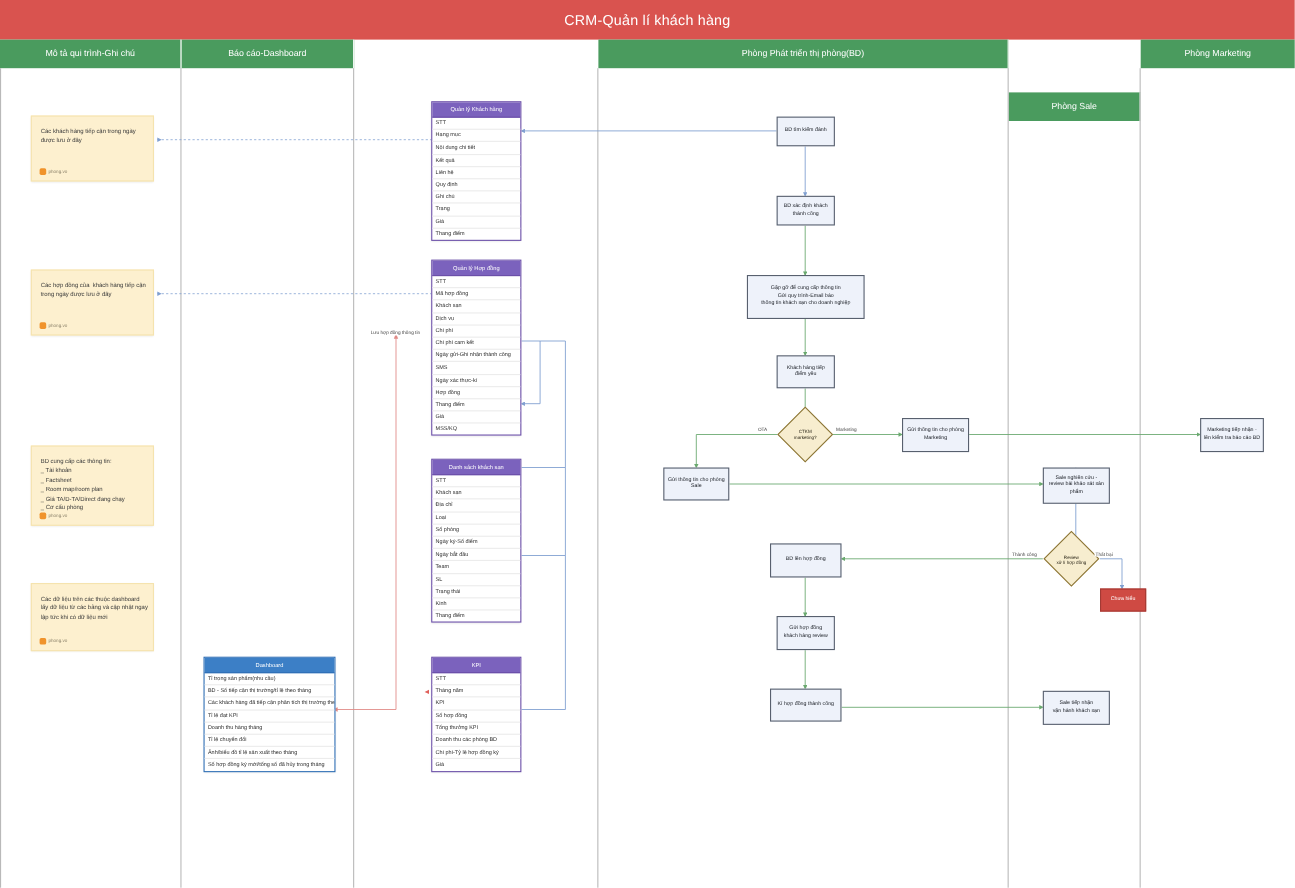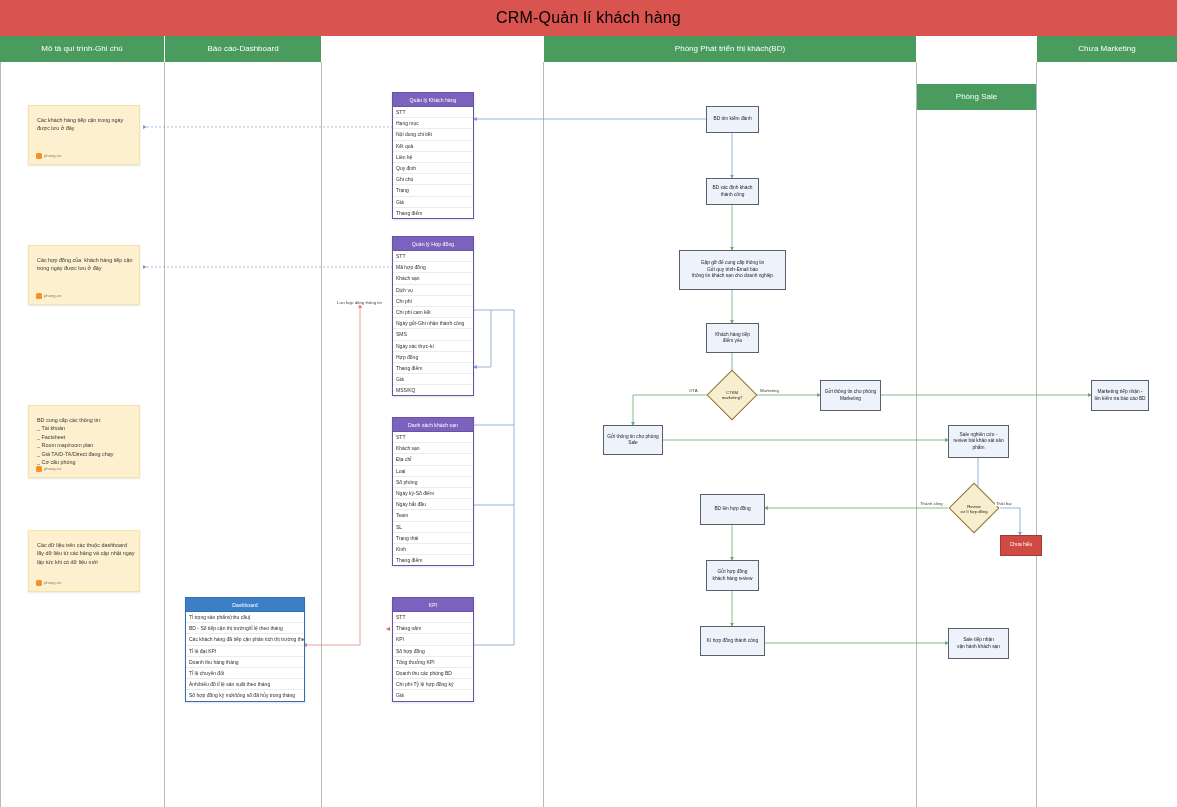--- a/index.html
+++ b/index.html
@@ -9,23 +9,23 @@
     background:#ffffff;
     font-family:"Liberation Sans", sans-serif;
     overflow:hidden;
     position:relative;
   }
   #board { position:absolute; inset:0; }
 
   
   .title-bar{
     position:absolute; left:0; top:0; width:1177px; height:36px;
-    background:#d9534f; color:#000000;
+    background:#d9534f; color:#ffffff;
     display:flex; align-items:center; justify-content:center;
-    font-size:16px; letter-spacing:.2px;
+    font-size:13px; letter-spacing:.2px;
   }
 
   
   .lane-head{
     position:absolute; top:36px; height:26px;
     background:#4a9b5e; color:#ffffff;
     display:flex; align-items:center; justify-content:center;
     font-size:8px; text-align:center; line-height:1.1;
     border-right:1px solid #ffffff;
   }
@@ -113,23 +113,23 @@
 </style>
 </head>
 <body>
 
 <div id="board">
 
   <div class="title-bar">CRM-Quản lí khách hàng</div>
 
   <div class="lane-head" style="left:165px;width:157px;">Báo cáo-Dashboard</div>
   <div class="lane-head" style="left:0px;width:165px;">Mô tả qui trình-Ghi chú</div>
-  <div class="lane-head" style="left:544px;width:373px;">Phòng Phát triển thị khách(BD)</div>
+  <div class="lane-head" style="left:544px;width:373px;">Phòng Phát triển thị phòng(BD)</div>
   <div class="lane-head" style="left:917px;width:120px;margin-top:48px;">Phòng Sale</div>
-  <div class="lane-head" style="left:1037px;width:140px;border-right:none;">Chưa Marketing</div>
+  <div class="lane-head" style="left:1037px;width:140px;border-right:none;">Phòng Marketing</div>
 
   <div class="lane-body first" style="left:0px;width:165px;"></div>
   <div class="lane-body" style="left:165px;width:157px;"></div>
   <div class="lane-body" style="left:322px;width:222px;"></div>
   <div class="lane-body" style="left:544px;width:373px;"></div>
   <div class="lane-body" style="left:917px;width:120px;"></div>
   <div class="lane-body" style="left:1037px;width:140px;border-right:none;"></div>
 
   <svg class="wires" viewBox="0 0 1177 807">
     <defs>

